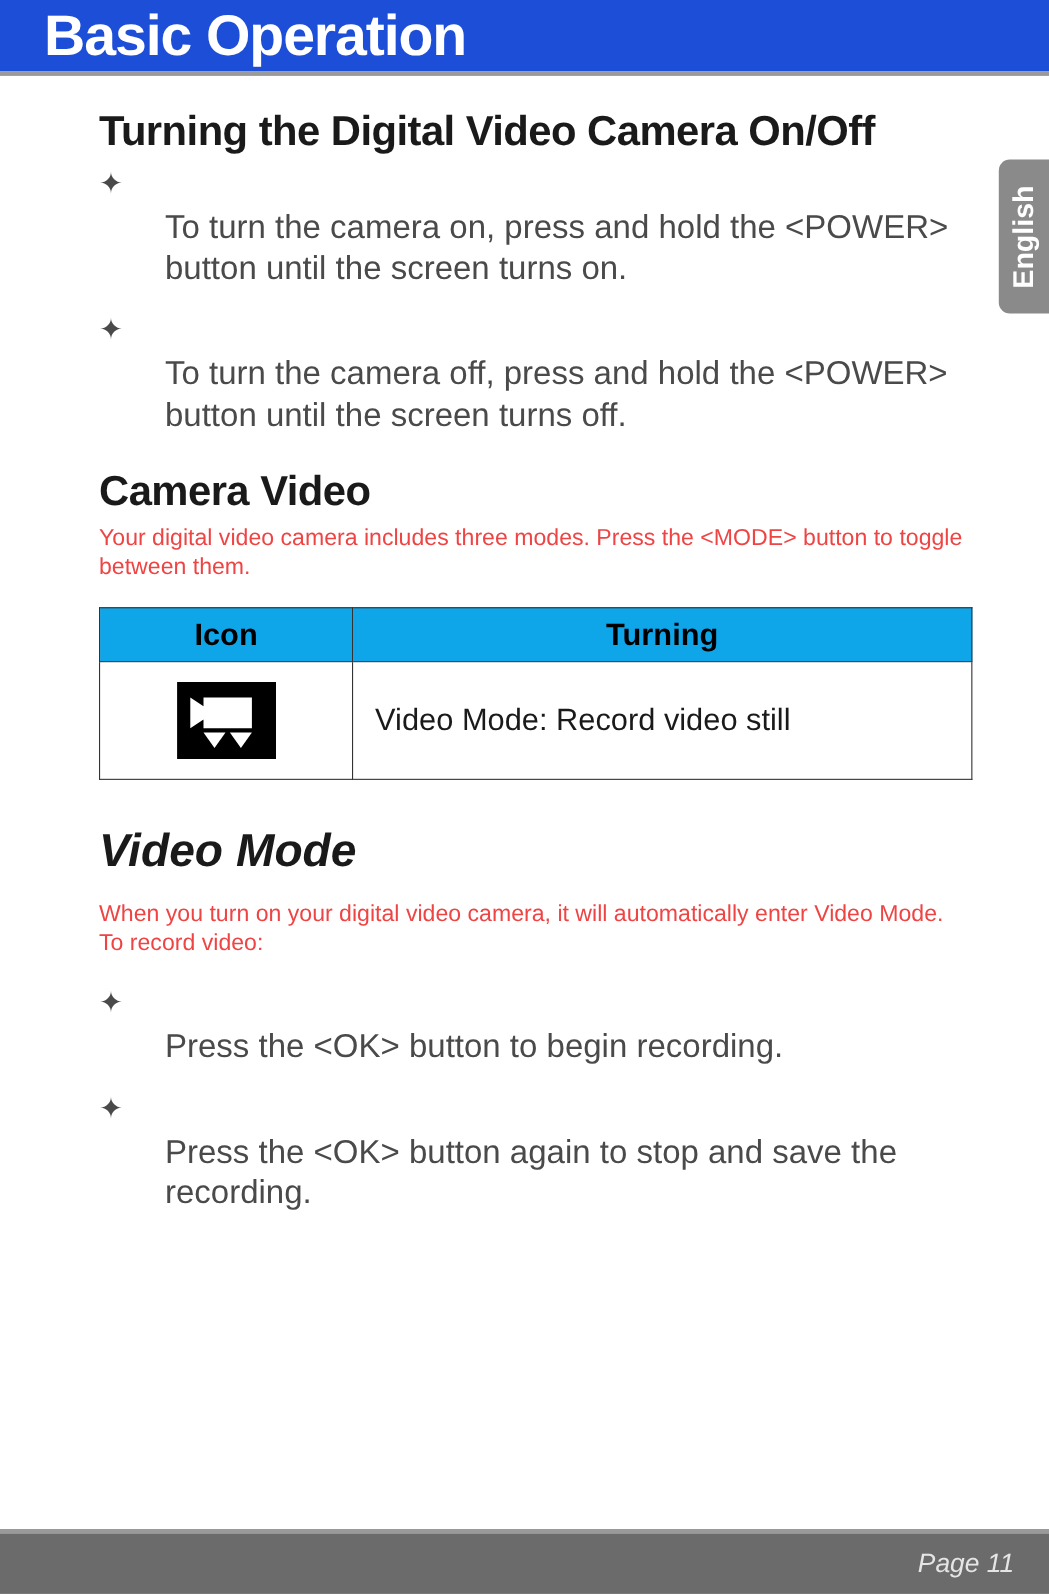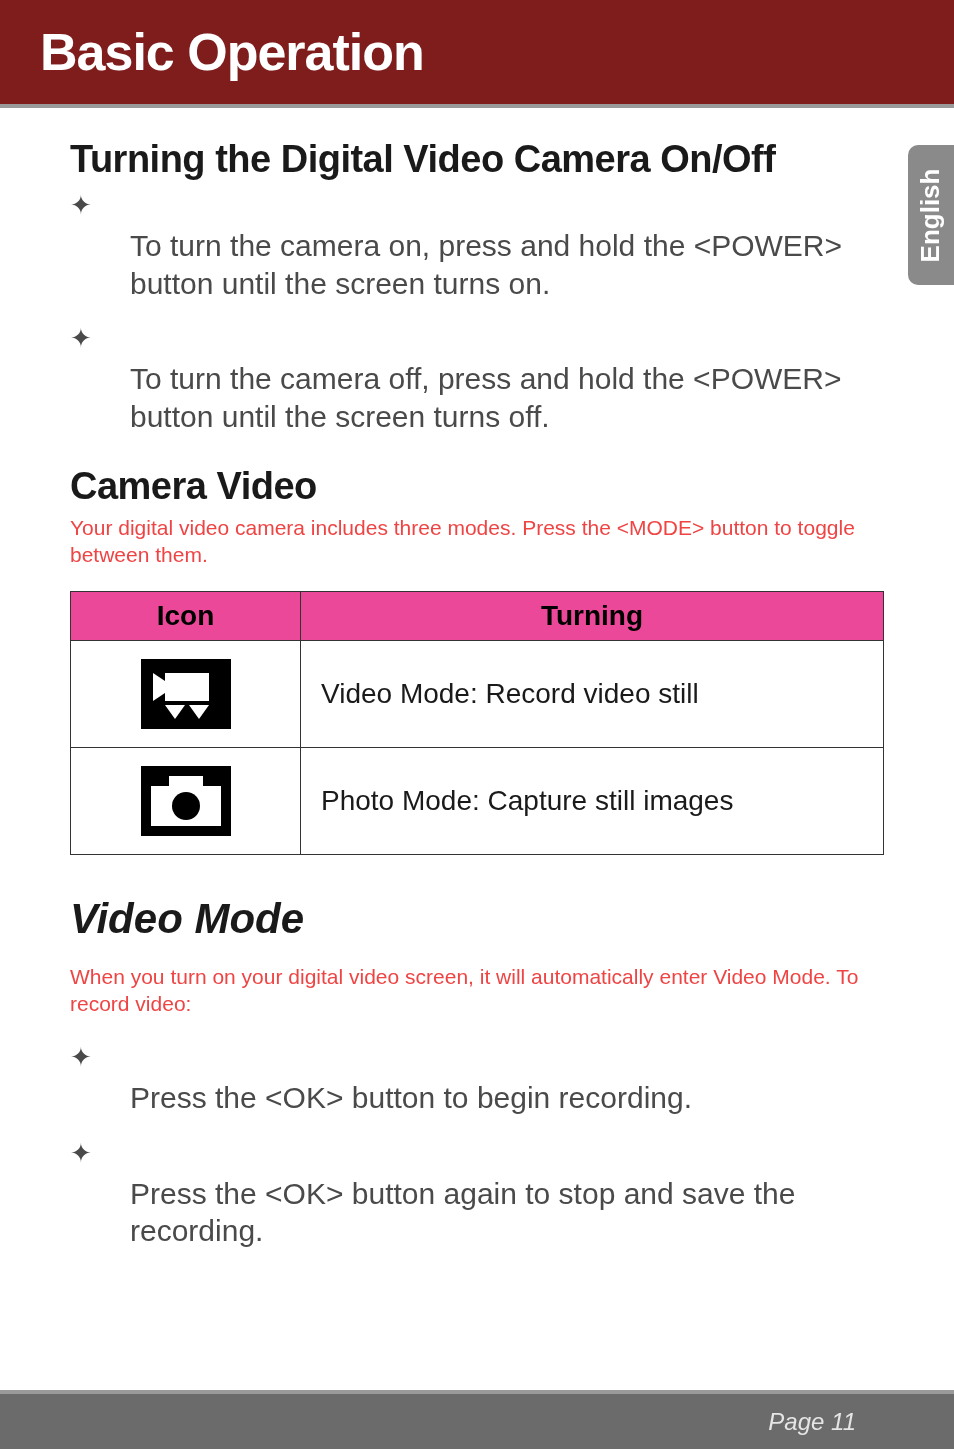--- a/index.html
+++ b/index.html
@@ -2,41 +2,41 @@
 <html><head>
 <meta charset="utf-8">
 <style>
   * { margin: 0; padding: 0; box-sizing: border-box; }
   html, body { width: 954px; height: 1449px; font-family: Georgia, "Times New Roman", serif; background: #fff; }
   
   .page { width: 954px; height: 1449px; position: relative; background: #fff; }
   
   .header-band {
     width: 100%;
-    height: 104px;
-    background: #7f1d1d;
+    height: 65px;
+    background: #1d4ed8;
     padding-left: 40px;
     display: flex;
     align-items: center;
   }
   .header-band span {
     font-family: "Arial Narrow", Arial, sans-serif;
     font-weight: bold;
     font-size: 52px;
     color: #fff;
     letter-spacing: -1px;
   }
   .header-underline {
     width: 100%;
     height: 4px;
     background: #9a9a9a;
   }
   
   .content {
-    padding: 30px 70px 0 70px;
+    padding: 30px 70px 0 90px;
   }
   
   h2 {
     font-family: "Arial Narrow", Arial, sans-serif;
     font-weight: bold;
     font-size: 38px;
     color: #1a1a1a;
     margin-bottom: 6px;
     letter-spacing: -0.5px;
   }
@@ -69,21 +69,21 @@
   table.modes {
     width: 100%;
     border-collapse: collapse;
     margin-bottom: 40px;
   }
   table.modes th, table.modes td {
     border: 1.5px solid #333;
     font-family: "Arial Narrow", Arial, sans-serif;
   }
   table.modes th {
-    background: #ec4899;
+    background: #0ea5e9;
     font-weight: bold;
     font-size: 28px;
     padding: 8px;
     text-align: center;
   }
   table.modes td { padding: 18px 20px; font-size: 28px; color: #1a1a1a; }
   table.modes td.icon-cell { width: 230px; text-align: center; vertical-align: middle; padding: 18px 10px; }
   table.modes td.icon-cell svg { display: block; margin: 0 auto; }
   
   h3 {
@@ -120,21 +120,21 @@
   .footer-band {
     position: absolute;
     bottom: 0;
     left: 0;
     width: 100%;
     height: 55px;
     background: #6b6b6b;
     display: flex;
     align-items: center;
     justify-content: flex-end;
-    padding-right: 98px;
+    padding-right: 32px;
   }
   .footer-band span {
     font-family: "Century Gothic", Arial, sans-serif;
     font-style: italic;
     font-size: 24px;
     color: #e5e5e5;
   }
   .footer-underline {
     position: absolute;
     bottom: 55px;
@@ -187,36 +187,25 @@
           <td class="icon-cell">
             <svg width="90" height="70" viewBox="0 0 90 70">
               <rect x="0" y="0" width="90" height="70" fill="#000"></rect>
               <polygon points="12,14 24,22 24,14 68,14 68,42 24,42 24,34 12,42" fill="#fff"></polygon>
               <polygon points="24,46 44,46 34,60" fill="#fff"></polygon>
               <polygon points="48,46 68,46 58,60" fill="#fff"></polygon>
             </svg>
           </td>
           <td>Video Mode: Record video still</td>
         </tr>
-        <tr>
-          <td class="icon-cell">
-            <svg width="90" height="70" viewBox="0 0 90 70">
-              <rect x="0" y="0" width="90" height="70" fill="#000"></rect>
-              <rect x="10" y="20" width="70" height="40" fill="#fff"></rect>
-              <rect x="28" y="10" width="34" height="12" fill="#fff"></rect>
-              <circle cx="45" cy="40" r="14" fill="#000"></circle>
-            </svg>
-          </td>
-          <td>Photo Mode: Capture still images</td>
-        </tr>
       </tbody>
     </table>
 
     <h3>Video Mode</h3>
-    <p class="para">When you turn on your digital video screen, it will automatically enter Video Mode.  To record video:</p>
+    <p class="para">When you turn on your digital video camera, it will automatically enter Video Mode.  To record video:</p>
 
     <ul class="bullet-list">
       <li>
         <span class="star">✦</span>
         <span class="txt">Press the &lt;OK&gt; button to begin recording.</span>
       </li>
       <li>
         <span class="star">✦</span>
         <span class="txt">Press the &lt;OK&gt; button again to stop and save the recording.</span>
       </li>

